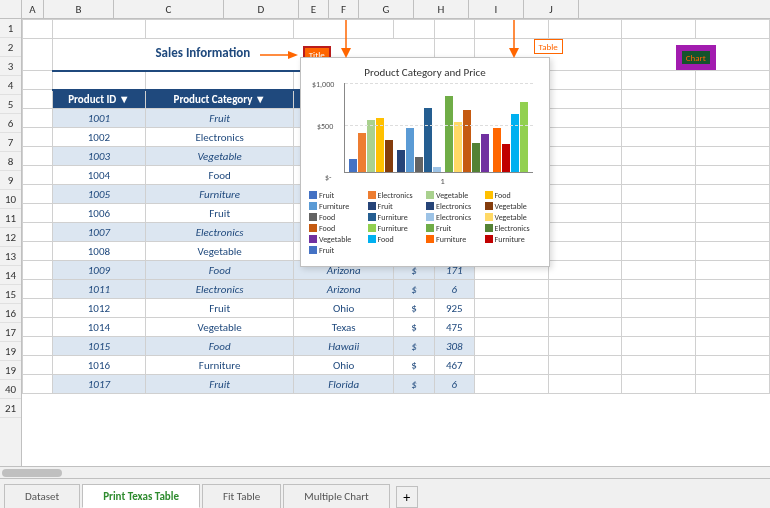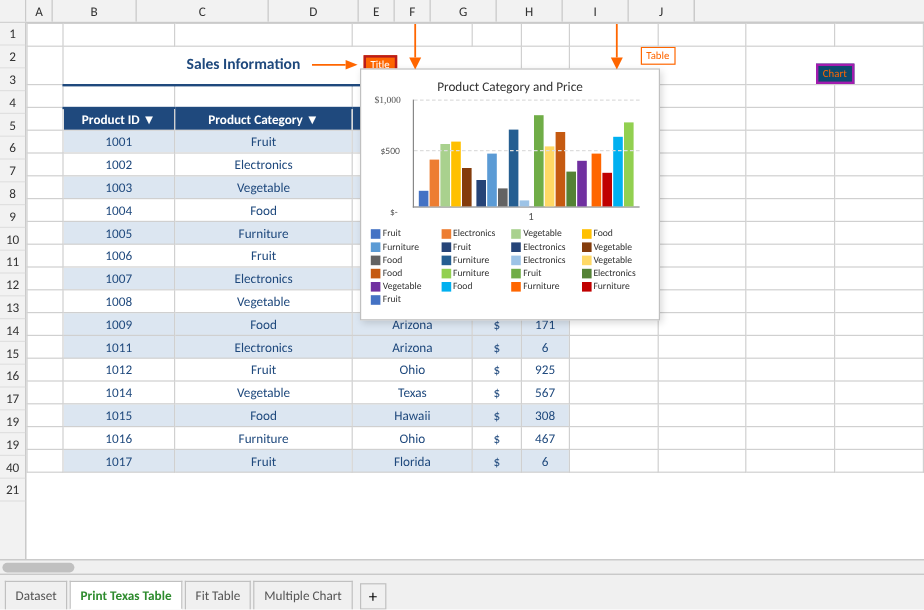--- a/index.html
+++ b/index.html
@@ -21,41 +21,41 @@
 
     .grid-area { flex: 1; position: relative; overflow: hidden; }
     .grid { width: 100%; border-collapse: collapse; table-layout: fixed; }
     .grid td { border: 1px solid #d0d0d0; height: 19px; padding: 0 3px; font-size: 11px; overflow: hidden; white-space: nowrap; vertical-align: middle; }
     .grid td.empty { background: #fff; }
 
     
     .tbl-header { background: #1f497d; color: #fff; text-align: center; font-weight: bold; }
 
     
-    .row-even { background: #dce6f1; text-align: center; color: #1f497d; }
+    .row-even { background: #dce6f1; text-align: center; color: #1f497d; font-style: italic; }
     .row-odd { background: #fff; text-align: center; color: #1f497d; }
 
     
     .chart-overlay {
       position: absolute;
       top: 38px;
       left: 278px;
       width: 250px;
       height: 210px;
       background: #fff;
       border: 1px solid #c0c0c0;
       box-shadow: 2px 2px 6px rgba(0,0,0,0.15);
       padding: 8px;
       z-index: 10;
     }
     .chart-title { text-align: center; font-size: 11px; color: #333; font-weight: normal; margin-bottom: 4px; }
 
     
     .tabs-bar { height: 30px; background: #f0f0f0; display: flex; align-items: flex-end; border-top: 1px solid #c0c0c0; padding-left: 4px; gap: 0; }
-    .tab { height: 24px; padding: 0 8px; display: flex; align-items: center; border: 1px solid #c0c0c0; border-bottom: none; font-size: 11px; cursor: pointer; background: #f0f0f0; color: #555; margin-right: 2px; }
+    .tab { height: 24px; padding: 0 20px; display: flex; align-items: center; border: 1px solid #c0c0c0; border-bottom: none; font-size: 11px; cursor: pointer; background: #f0f0f0; color: #555; margin-right: 2px; }
     .tab.active { background: #fff; color: #2e8b2e; font-weight: bold; border-bottom: 1px solid #fff; }
     .tab-add { width: 22px; height: 22px; display: flex; align-items: center; justify-content: center; border: 1px solid #c0c0c0; font-size: 14px; cursor: pointer; background: #f0f0f0; margin-left: 4px; }
 
     
     .h-scrollbar { height: 12px; background: #f0f0f0; border-top: 1px solid #c0c0c0; display: flex; align-items: center; padding: 0 2px; }
   </style>
 </head>
 <body>
 
 <div class="app-container">
@@ -139,21 +139,21 @@
                     <line x1="0" y1="6" x2="28" y2="6" stroke="#ff6600" stroke-width="1.5"></line>
                     <polygon points="28,2 38,6 28,10" fill="#ff6600"></polygon>
                   </svg>
               <span style="background:#ff6600; color:#fff; font-size:9px; padding:1px 4px; border:2px solid #b91c1c; display:inline-block; vertical-align:middle;">Title</span>
             </td>
             <td class="empty"></td>
             <td colspan="2" style="background:#fff; vertical-align:bottom; padding-bottom:16px; text-align:center;">
               <span style="background:#fff; color:#ff6600; font-size:9px; padding:1px 4px; border:1px solid #ff6600; display:inline-block;">Table</span>
             </td>
             <td colspan="2" style="background:#fff; text-align:center; vertical-align:bottom;">
-              <span style="background:#0c4a6e; color:#ff6600; font-size:9px; padding:1px 4px; border:2px solid #a21caf; display:inline-block;">Chart</span>
+              <span style="background:#14532d; color:#ff6600; font-size:9px; padding:1px 4px; border:6px solid #a21caf; display:inline-block;">Chart</span>
             </td>
           </tr>
 
           <tr>
             <td class="empty"></td>
             <td class="empty" style="border-bottom: 2px solid #1f497d;"></td>
             <td class="empty" style="border-bottom: 2px solid #1f497d;"></td>
             <td class="empty" style="border-bottom: 2px solid #1f497d;"></td>
             <td class="empty" style="border-bottom: 2px solid #1f497d;"></td>
             <td class="empty"></td>
@@ -306,21 +306,21 @@
                 <td class="empty"></td>
                 <td class="empty"></td>
                 <td class="empty"></td>
           </tr>
           <tr>
             <td class="empty"></td>
             <td class="row-odd">1014</td>
             <td class="row-odd">Vegetable</td>
             <td class="row-odd">Texas</td>
             <td class="row-odd">$</td>
-            <td class="row-odd">567</td>
+            <td class="row-odd">475</td>
             <td class="empty"></td>
                 <td class="empty"></td>
                 <td class="empty"></td>
                 <td class="empty"></td>
           </tr>
           <tr>
             <td class="empty"></td>
             <td class="row-even">1015</td>
             <td class="row-even">Food</td>
             <td class="row-even">Hawaii</td>
@@ -370,21 +370,21 @@
             <svg width="30" height="38">
                 <line x1="15" y1="0" x2="15" y2="28" stroke="#ff6600" stroke-width="1.5"></line>
                 <polygon points="10,28 15,38 20,28" fill="#ff6600"></polygon>
               </svg>
           </div>
 
           <div class="chart-title">Product Category and Price</div>
 
           <div style="position:relative; height:90px; margin: 4px 8px 0 35px; border-left:1px solid #888; border-bottom:1px solid #888;">
 
-            <div style="position:absolute; left:-33px; top:-4px; font-size:8px; color:#555;font-family:Liberation Serif, serif;">$1,000</div>
+            <div style="position:absolute; left:-33px; top:-4px; font-size:8px; color:#555;">$1,000</div>
             <div style="position:absolute; left:-28px; top:38px; font-size:8px; color:#555;">$500</div>
             <div style="position:absolute; left:-20px; bottom:-10px; font-size:8px; color:#555;">$-</div>
 
             <div style="position:absolute; top:0; left:0; right:0; border-top:1px dashed #ddd;"></div>
             <div style="position:absolute; top:42px; left:0; right:0; border-top:1px dashed #ddd;"></div>
 
             <div style="display:flex; align-items:flex-end; height:100%; padding:2px 4px 0 4px; gap:1px;">
               <div style="width:8px; height:13px; background:#4472c4;"></div>
               <div style="width:8px; height:39px; background:#ed7d31;"></div>
               <div style="width:8px; height:52px; background:#a9d18e;"></div>

